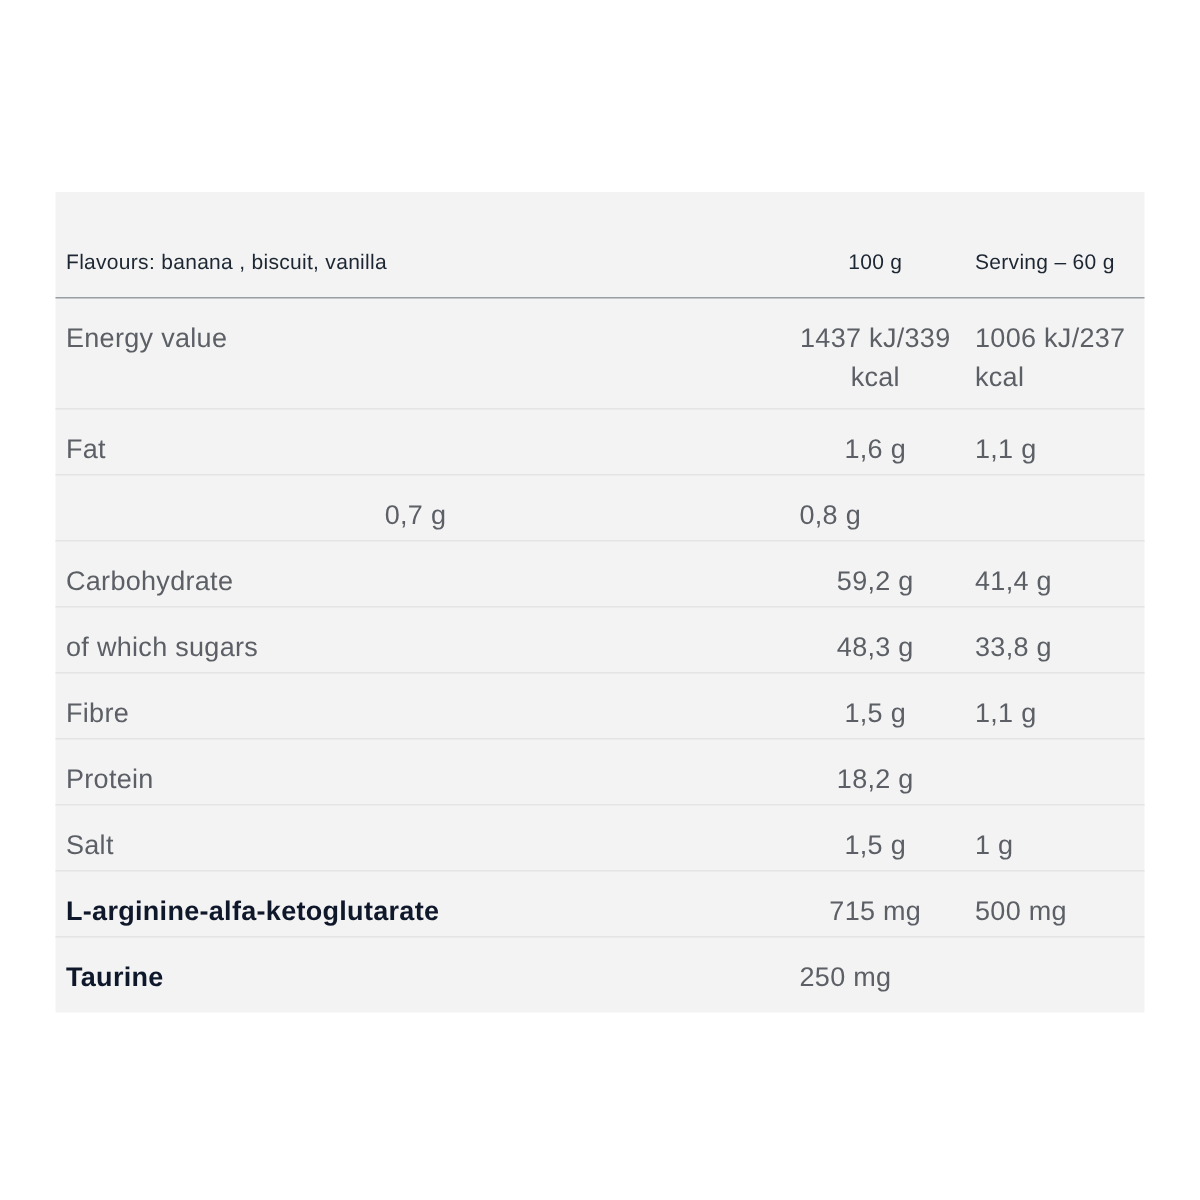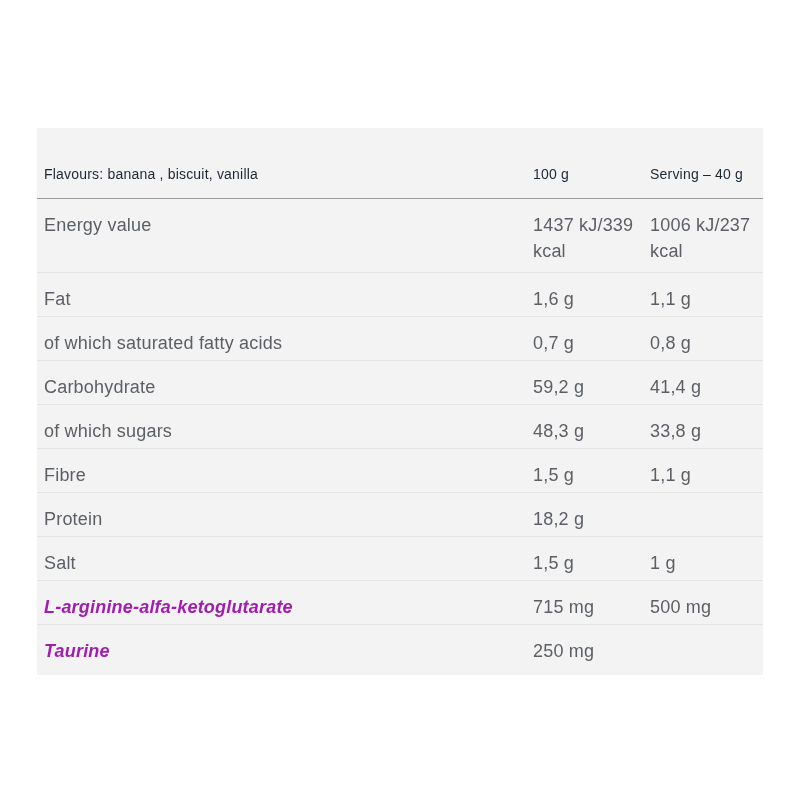--- a/index.html
+++ b/index.html
@@ -33,63 +33,61 @@
     padding-bottom: 10px;
     border-bottom: 1px solid #989da1;
     font-weight: 400;
     font-size: 14px;
     letter-spacing: 0.2px;
     color: #1d2733;
   }
   .t-header .cell { line-height: 27px; }
   .cell { padding-right: 10px; }
   .cell.label { padding-left: 7px; padding-right: 16px; }
-  .cell.v100  { padding-right: 16px; }
+  .cell.v100  { padding-right: 16px; text-align: center; }
   .cell.vserv { padding-right: 6px; }
   .data-row {
     min-height: 44px;
     padding-top: 13px;
     font-size: 18px;
     letter-spacing: 0.2px;
     line-height: 26px;
   }
   .data-row + .data-row { border-top: 1px solid #e4e4e4; }
   .data-row.tall { min-height: 73px; }
   .data-row.bold-label .cell.label {
     font-weight: 700;
-    color: #a21caf;
-    font-style: italic;
+    color: #0f172a;
   }
 </style>
 </head>
 <body>
 
 <div class="page">
   <div class="nutrition-table">
 
     <div class="t-row t-header">
       <div class="cell label">Flavours: banana , biscuit, vanilla</div>
       <div class="cell v100">100 g</div>
-      <div class="cell vserv">Serving – 40 g</div>
+      <div class="cell vserv">Serving – 60 g</div>
     </div>
 
     <div class="t-row data-row tall">
       <div class="cell label">Energy value</div>
       <div class="cell v100">1437 kJ/339 kcal</div>
       <div class="cell vserv">1006 kJ/237 kcal</div>
     </div>
 
     <div class="t-row data-row">
       <div class="cell label">Fat</div>
       <div class="cell v100">1,6 g</div>
       <div class="cell vserv">1,1 g</div>
     </div>
 
     <div class="t-row data-row">
-      <div class="cell label">of which saturated fatty acids</div>
       <div class="cell v100">0,7 g</div>
       <div class="cell vserv">0,8 g</div>
     </div>
 
     <div class="t-row data-row">
       <div class="cell label">Carbohydrate</div>
       <div class="cell v100">59,2 g</div>
       <div class="cell vserv">41,4 g</div>
     </div>
 

